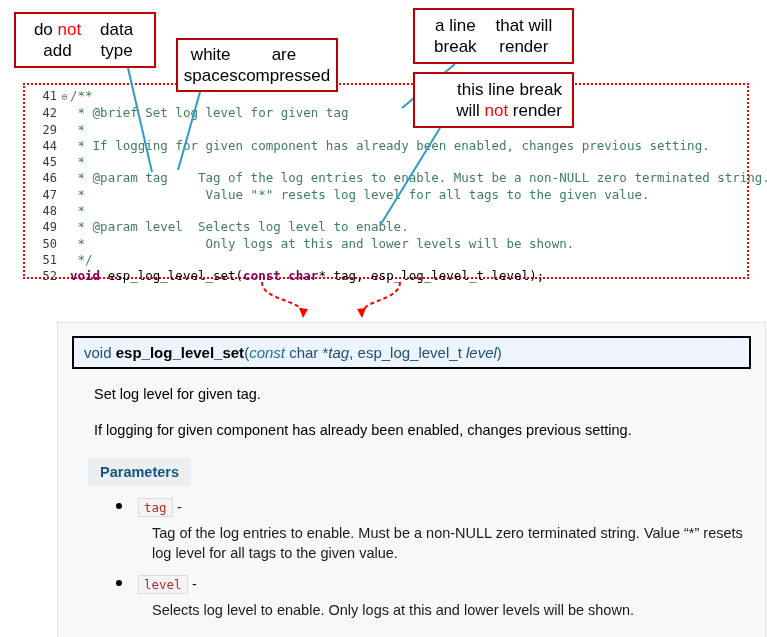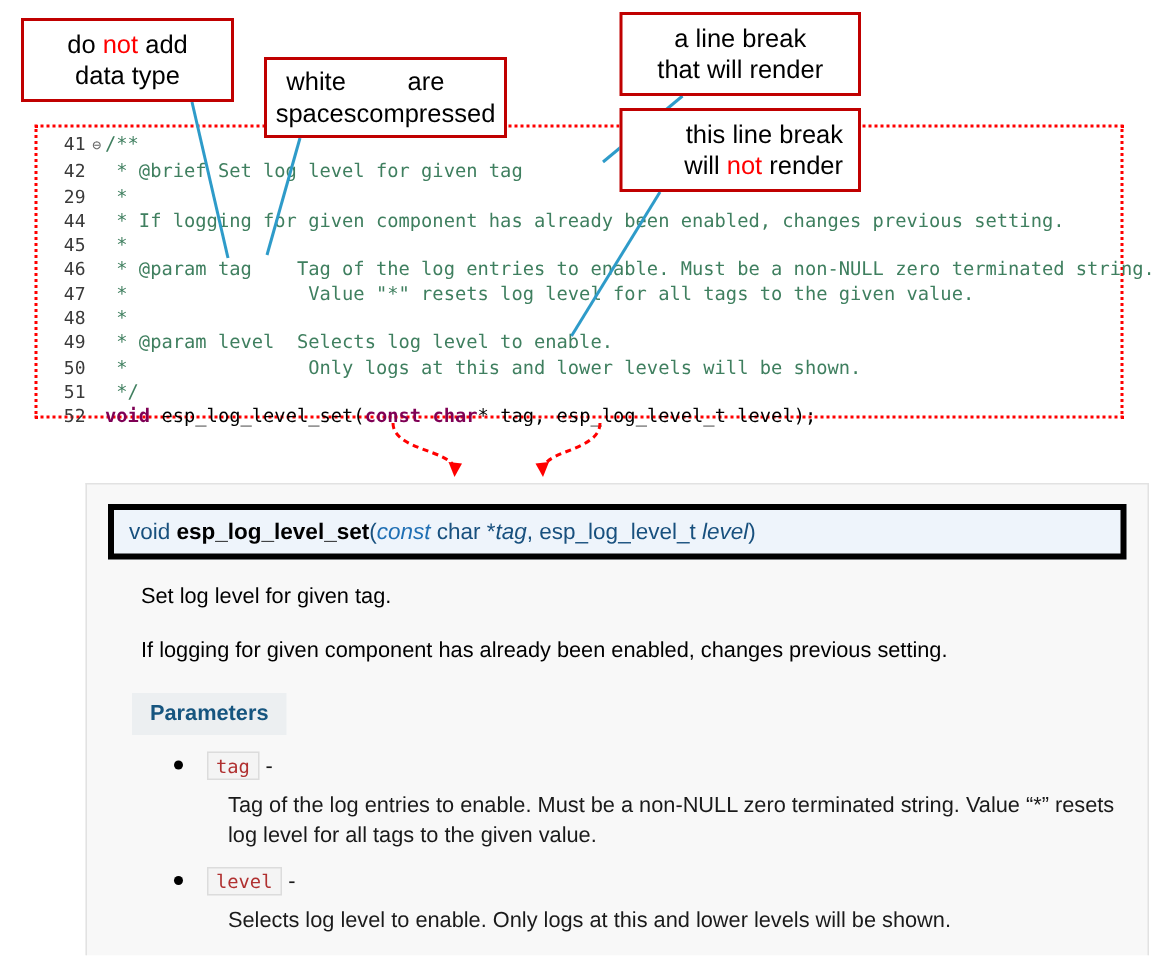--- a/index.html
+++ b/index.html
@@ -32,41 +32,40 @@
     color: #ff0000;
   }
   #callout-datatype {
     left: 14px;
     top: 12px;
     width: 142px;
     height: 56px;
     display: flex;
     align-items: center;
     justify-content: center;
-    flex-direction: column;
+    flex-direction: row;
   }
   #callout-whitespace {
     left: 176px;
     top: 38px;
     width: 162px;
     height: 54px;
     display: flex;
     align-items: center;
     justify-content: center;
     flex-direction: row;
   }
   #callout-linebreak-render {
     left: 413px;
     top: 8px;
     width: 161px;
     height: 56px;
     display: flex;
     align-items: center;
     justify-content: center;
-    flex-direction: column;
   }
   #callout-linebreak-norender {
     left: 413px;
     top: 72px;
     width: 161px;
     height: 56px;
     display: flex;
     align-items: flex-end;
     justify-content: center;
     flex-direction: column;
@@ -139,21 +138,21 @@
     height: 315px;
     background: #f8f8f8;
     border: 1px solid #e2e2e2;
     border-bottom: none;
     box-sizing: border-box;
     z-index: 10;
   }
   #doc-signature {
     margin: 13px 14px 0 14px;
     background: #eef4fb;
-    border: 4px solid #000000;
+    border: 2px solid #000000;
     padding: 6px 10px;
     font-family: "Liberation Sans", sans-serif;
     font-size: 15px;
     color: #18507e;
   }
   #doc-signature .sig-name {
     font-weight: bold;
     color: #000000;
   }
   #doc-signature .sig-kw {

